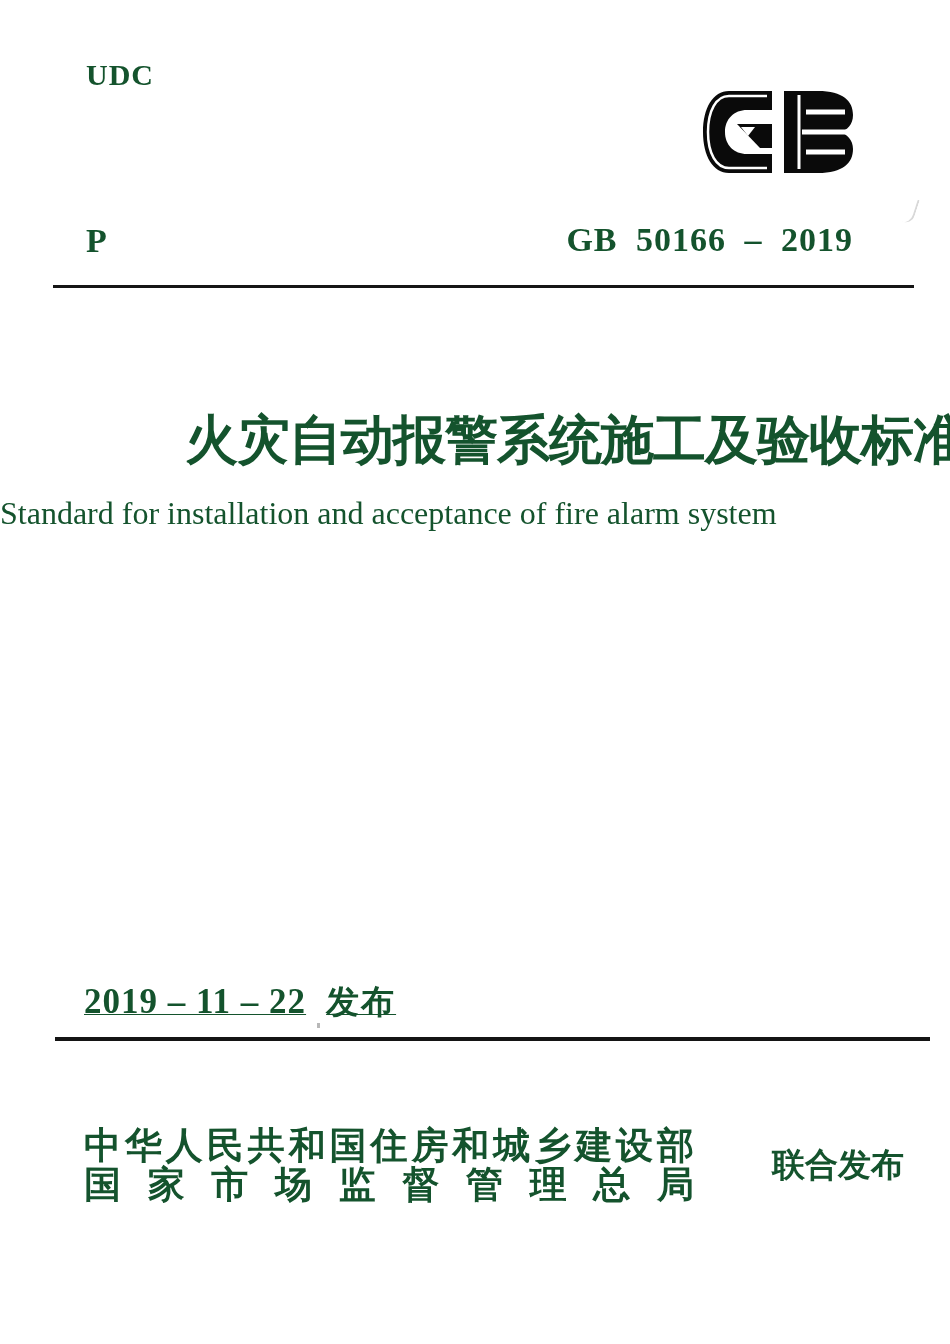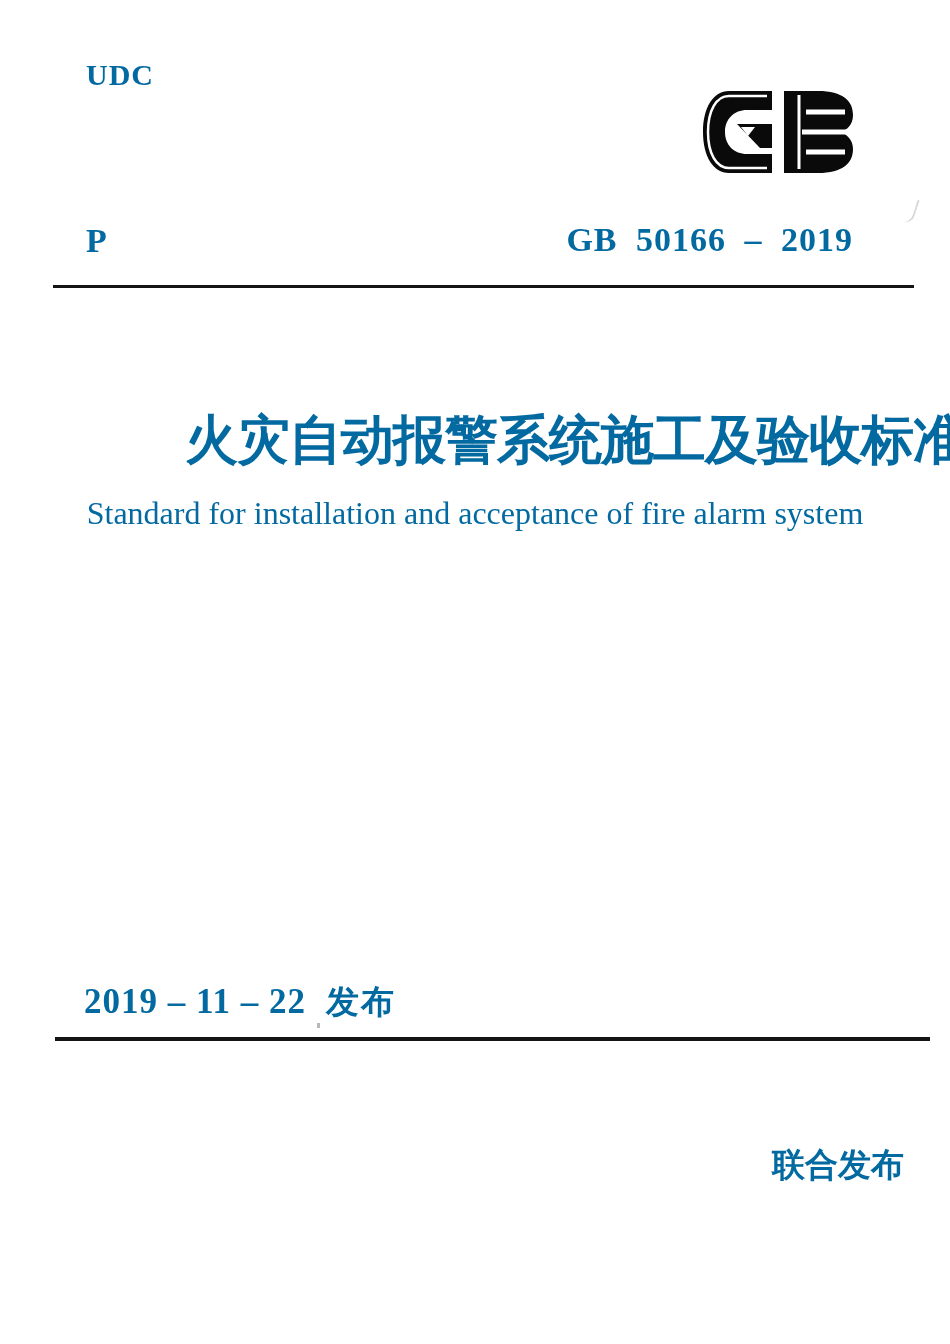--- a/index.html
+++ b/index.html
@@ -5,21 +5,21 @@
   * { margin: 0; padding: 0; box-sizing: border-box; }
   html, body { background: #e8e8e8; }
   .page {
     position: relative;
     width: 950px;
     height: 1344px;
     margin: 0 auto;
     background: #ffffff;
     overflow: hidden;
     font-family: "Liberation Serif", serif;
-    color: #0369a1;
+    color: #14532d;
   }
   .abs { position: absolute; }
 
   .udc {
     left: 86px; top: 58px;
     font: 700 30px/1.1 "Liberation Serif", serif;
     letter-spacing: 1px;
   }
   .nat-std-heading {
     left: 233px; top: 137px;
@@ -47,26 +47,25 @@
   }
   .title-cn {
     left: 15px; top: 410px; width: 950px;
     text-align: right;
     font: 700 53px/1.15 "Liberation Serif", serif;
     letter-spacing: -1px;
     white-space: nowrap;
   }
   .title-en {
     left: 0; top: 494px; width: 950px;
-    text-align: center;
     font: 400 32px/1.2 "Liberation Serif", serif;
     white-space: nowrap;
   }
   .date-row-item { top: 983px; white-space: nowrap; }
-  .date-issue { left: 84px; }
+  .date-issue { left: 84px; text-decoration: underline; }
   .date-impl  { right: 78px; }
   .date-value {
     font: 700 35px/1.1 "Liberation Serif", serif;
     letter-spacing: 1px;
   }
   .date-label {
     font: 700 33px/1.1 "Liberation Sans", sans-serif;
     margin-left: 20px;
     letter-spacing: 2px;
   }
@@ -141,16 +140,20 @@
 
   <div class="abs date-row-item date-issue">
     <span class="date-value">2019 – 11 – 22</span><span class="date-label">发布</span>
   </div>
 
 
   <div class="abs artifact-dot"></div>
 
   <div class="abs rule-bottom"></div>
 
+  <div class="abs publishers">
+    <div class="publisher-line">中华人民共和国住房和城乡建设部</div>
+    <div class="publisher-line">国家市场监督管理总局</div>
+  </div>
 
   <div class="abs joint-release">联合发布</div>
 
 </div>
 
 </body></html>

